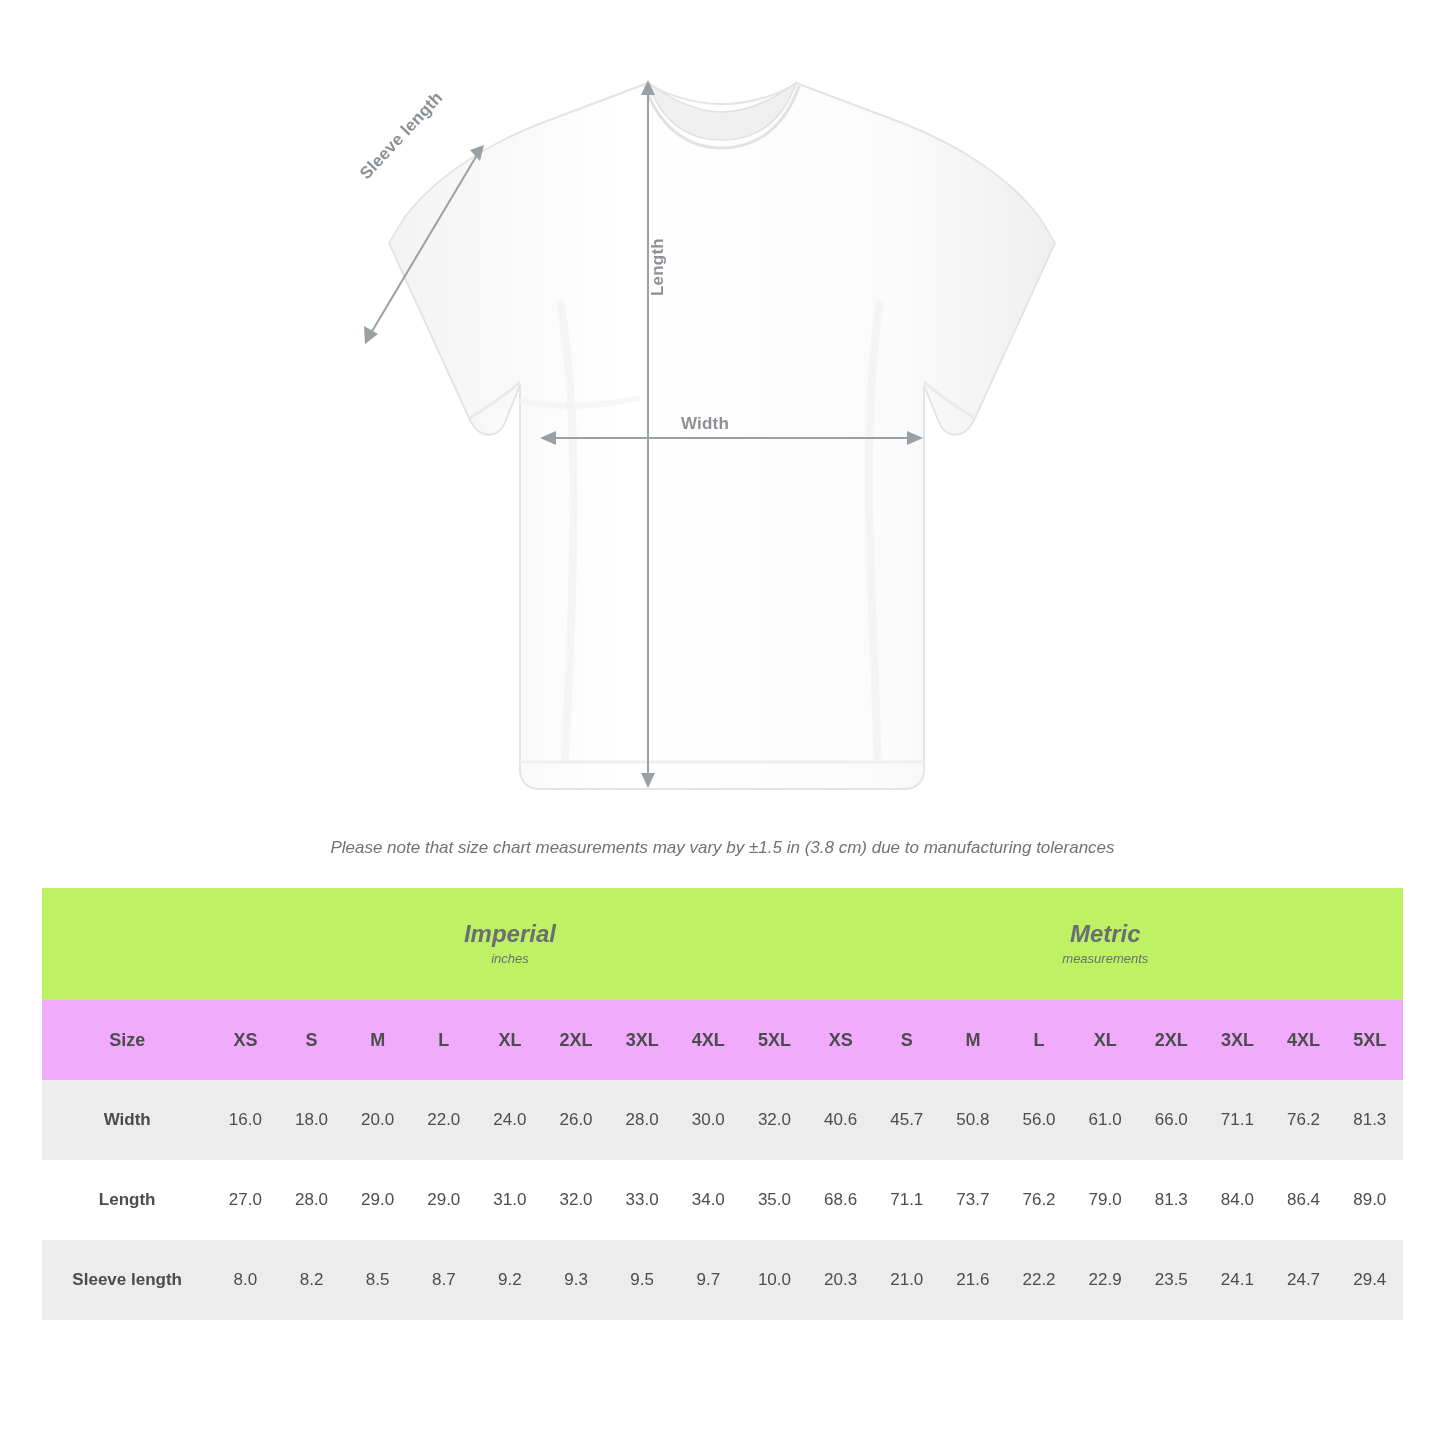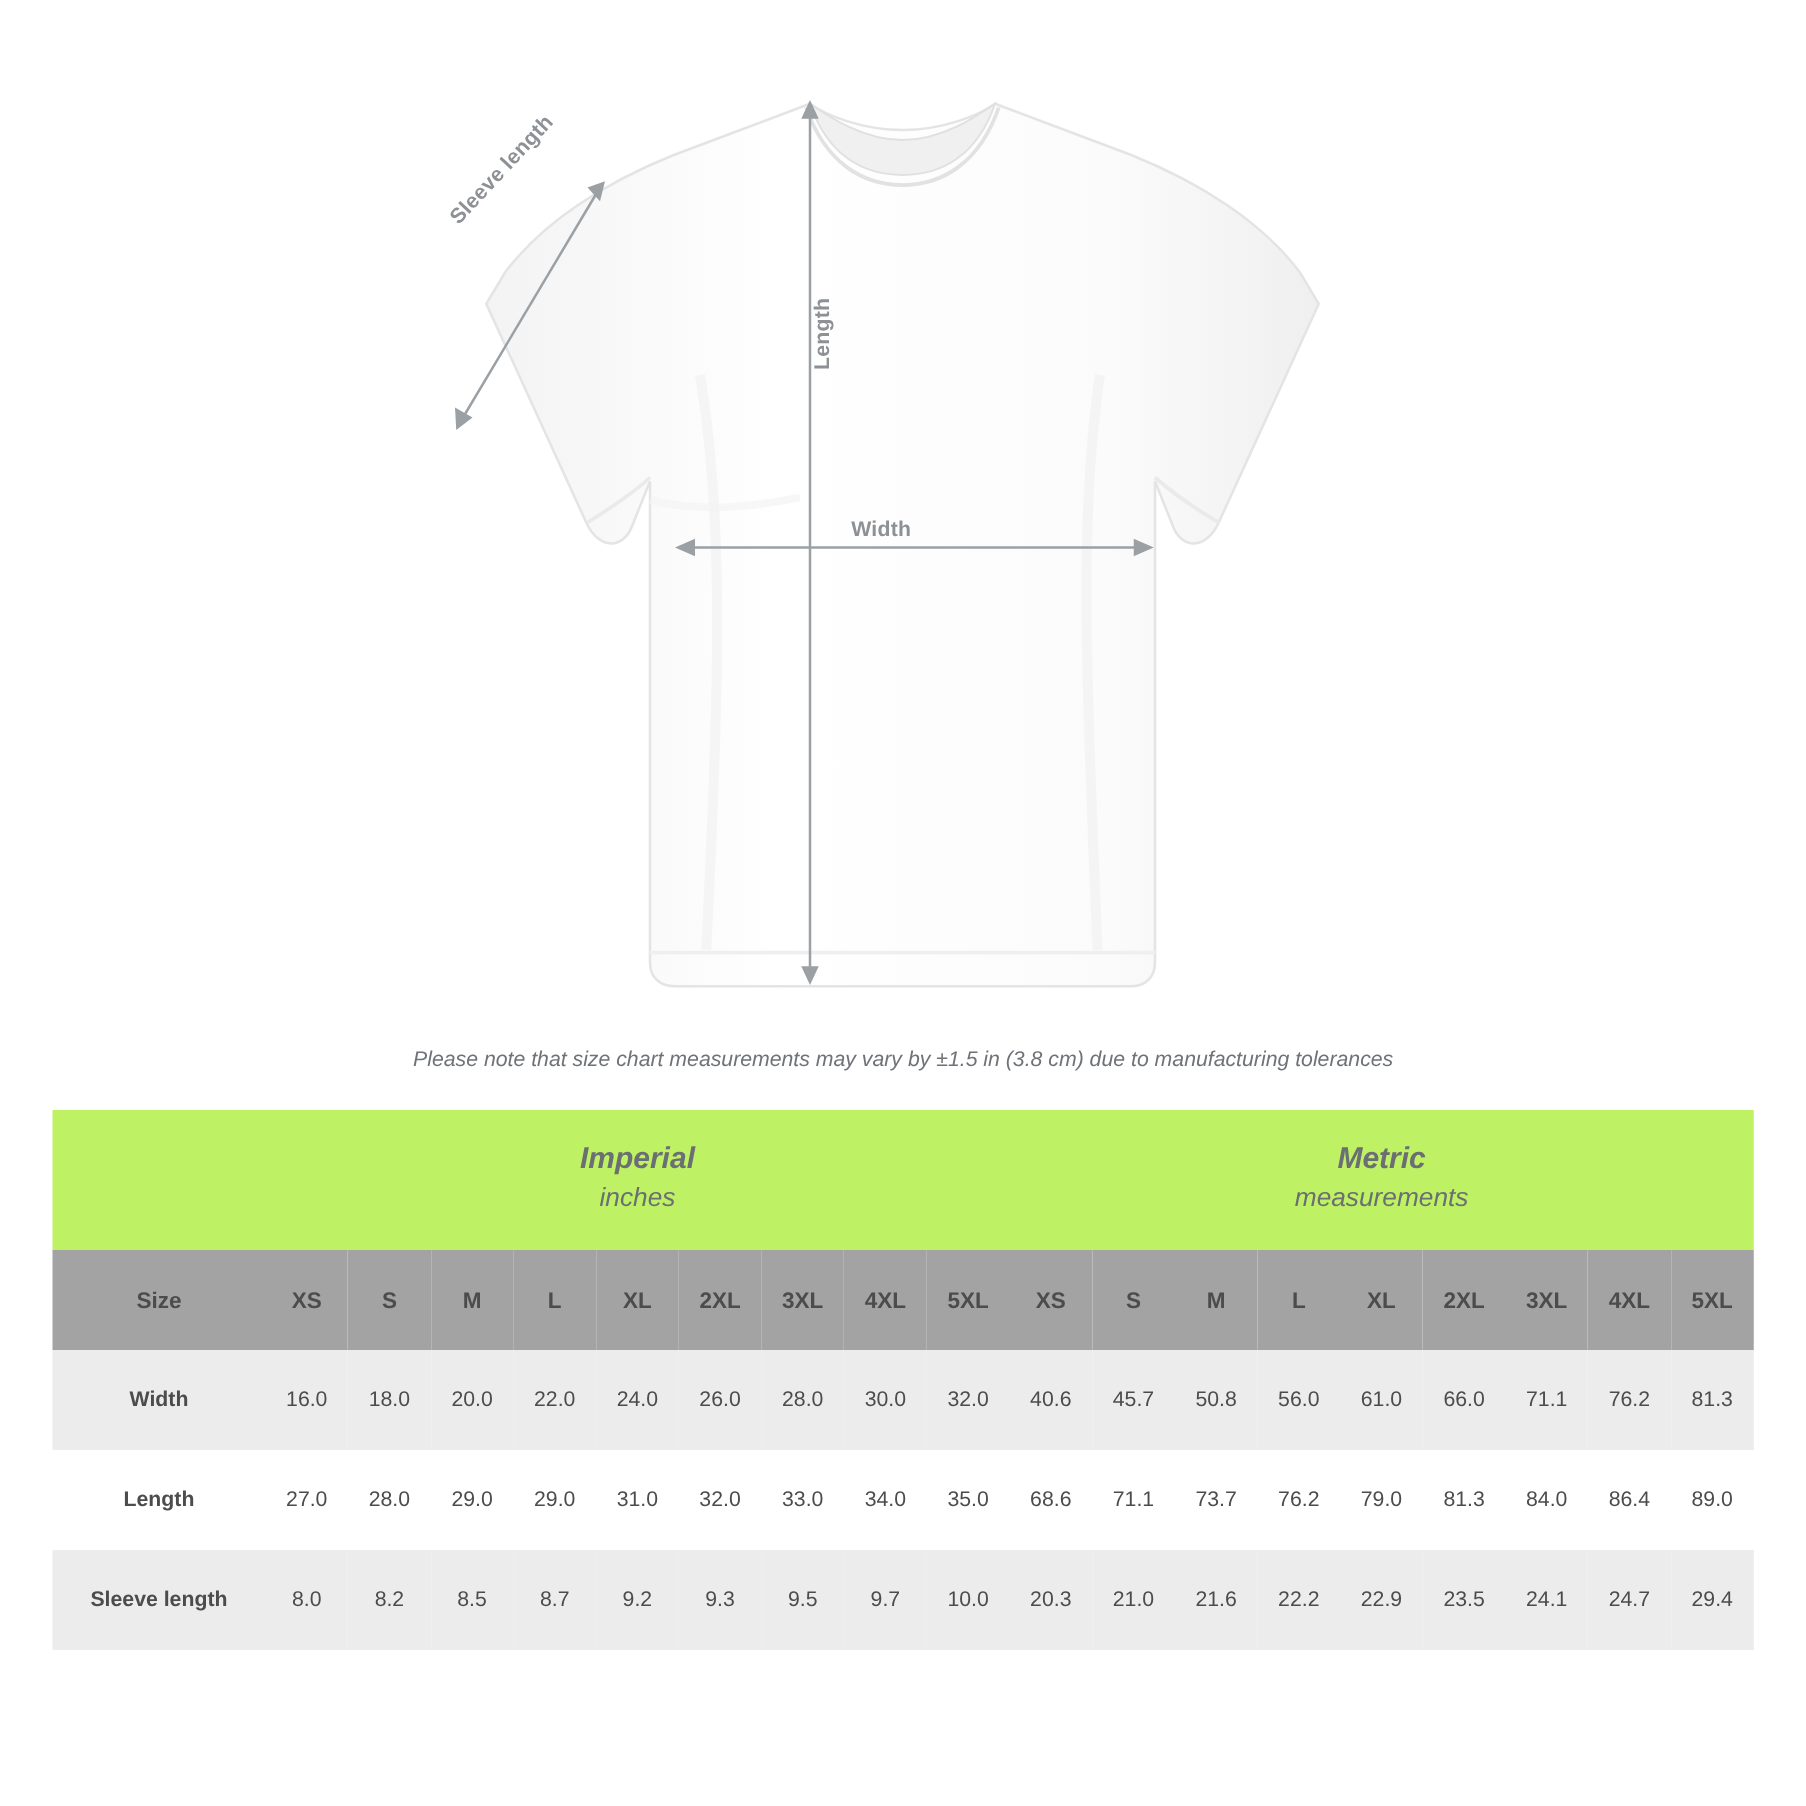--- a/index.html
+++ b/index.html
@@ -92,28 +92,28 @@
     vertical-align: middle;
   }
   .unit-head .unit-name {
     font-size: 24px;
     font-style: italic;
     font-weight: bold;
     color: #6b6e72;
     line-height: 1.25;
   }
   .unit-head .unit-sub {
-    font-size: 21px;
+    font-size: 13px;
     font-style: italic;
     color: #6b6e72;
     line-height: 1.6;
   }
   tr.row-head td {
     height: 78px;
-    background: #a3a3a3;
+    background: #f0abfc;
     font-weight: bold;
     color: #4c4c4c;
     font-size: 18px;
   }
   tr.row-head td.rowlabel {
     font-size: 18px;
   }
   tr.row-shade td {
     background: #ececec;
     height: 78px;

